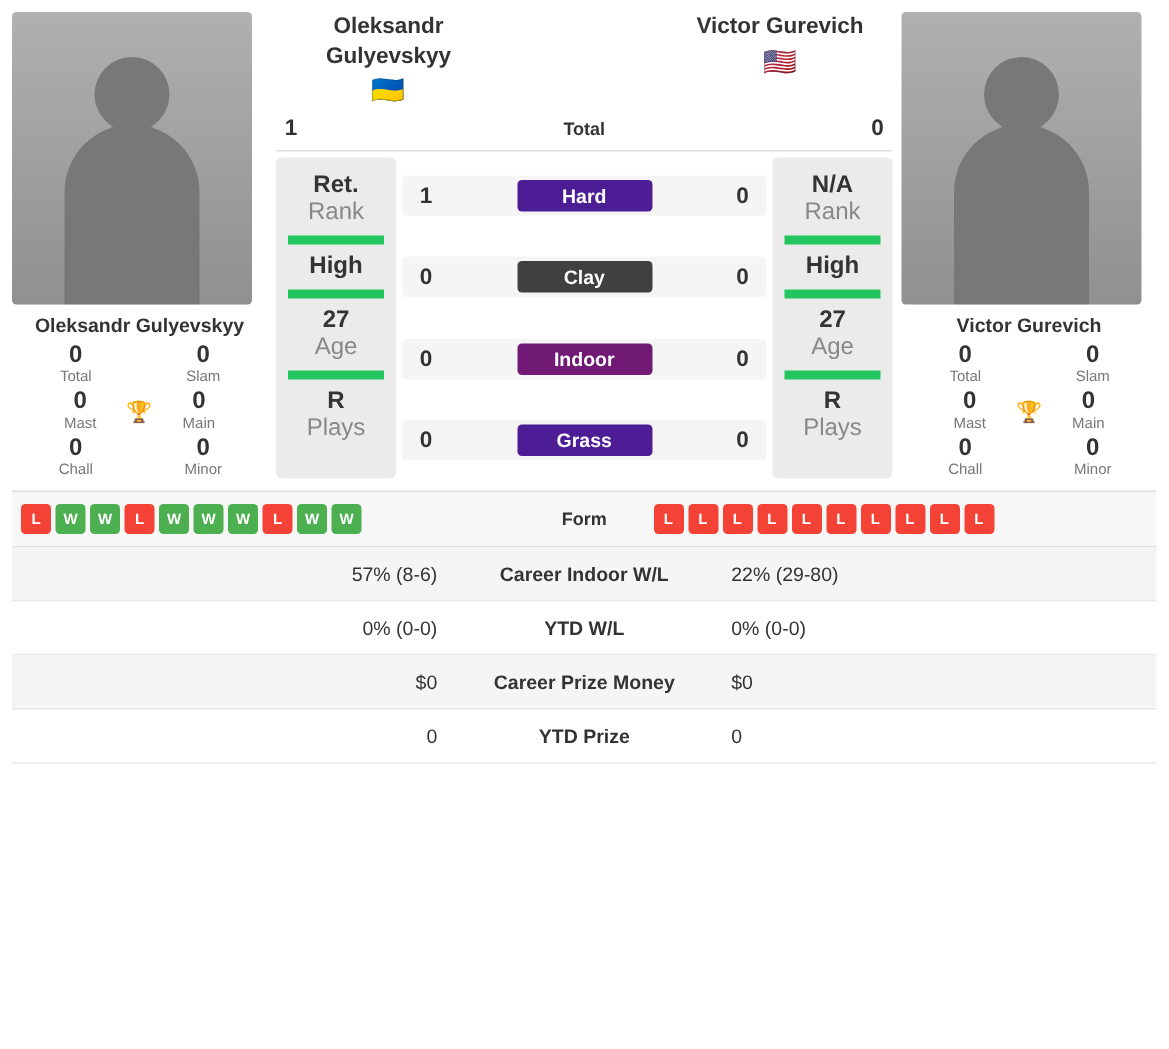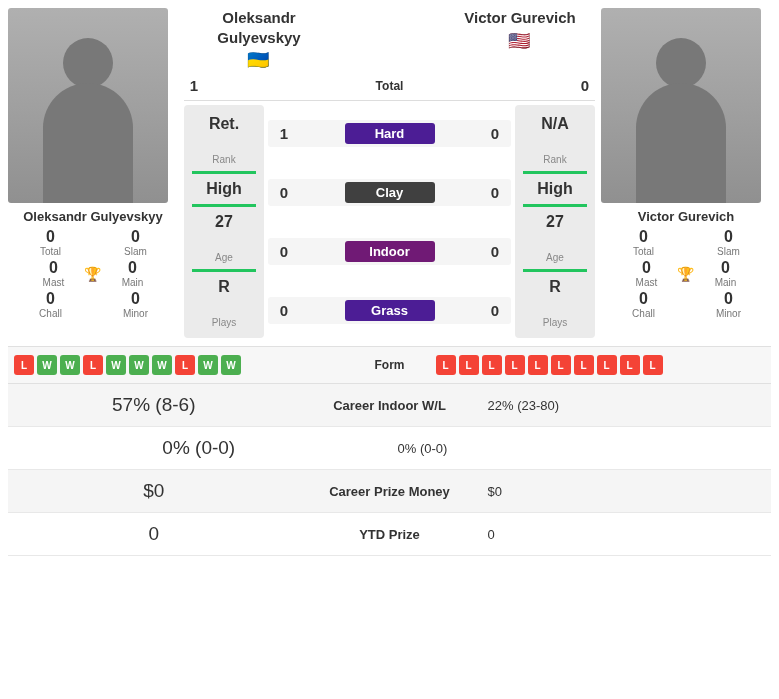--- a/index.html
+++ b/index.html
@@ -142,26 +142,26 @@
     
     .ss {
       background: #ebebeb;
       border-radius: 4px;
       padding: 4px 8px;
     }
 
     .ss-item {
       text-align: center;
       padding: 6px 0;
-      border-bottom: 3px solid #22c55e;
+      border-bottom: 6px solid #22c55e;
     }
     .ss-item:last-child { border-bottom: none; }
 
     .ss-big { font-size: 16px; font-weight: bold; }
-    .ss-sm { font-size: 10px; color: #888; margin-top: 21px; }
+    .ss-sm { font-size: 16px; color: #888; }
 
     
     .bottom-section { margin: 0 8px; }
 
     .form-row {
       display: flex;
       align-items: center;
       padding: 8px 0;
       border-top: 1px solid #e0e0e0;
       border-bottom: 1px solid #e0e0e0;
@@ -189,21 +189,21 @@
 
     .data-row {
       display: flex;
       align-items: center;
       padding: 10px 8px;
       border-bottom: 1px solid #e8e8e8;
     }
 
     .data-row.alt { background: #f5f5f5; }
 
-    .dr-left { flex: 1; text-align: center; font-size: 19px; padding-right: 8px; }
+    .dr-left { flex: 1; text-align: right; font-size: 13px; padding-right: 8px; }
     .dr-center { width: 180px; text-align: center; font-weight: bold; font-size: 13px; }
     .dr-right { flex: 1; text-align: left; font-size: 13px; padding-left: 8px; }
   </style>
 </head>
 <body>
 
 <div class="wrapper">
 
   <div class="comparison-block">
 
@@ -390,24 +390,25 @@
           <div class="fb fl">L</div>
           <div class="fb fl">L</div>
           <div class="fb fl">L</div>
         </div>
     </div>
 
     <div id="stats-rows-container">
         <div class="data-row alt">
           <div class="dr-left">57% (8-6)</div>
           <div class="dr-center">Career Indoor W/L</div>
-          <div class="dr-right">22% (23-80)</div>
+          <div class="dr-right">22% (29-80)</div>
         </div>
         <div class="data-row">
           <div class="dr-left">0% (0-0)</div>
+          <div class="dr-center">YTD W/L</div>
           <div class="dr-right">0% (0-0)</div>
         </div>
         <div class="data-row alt">
           <div class="dr-left">$0</div>
           <div class="dr-center">Career Prize Money</div>
           <div class="dr-right">$0</div>
         </div>
         <div class="data-row">
           <div class="dr-left">0</div>
           <div class="dr-center">YTD Prize</div>

